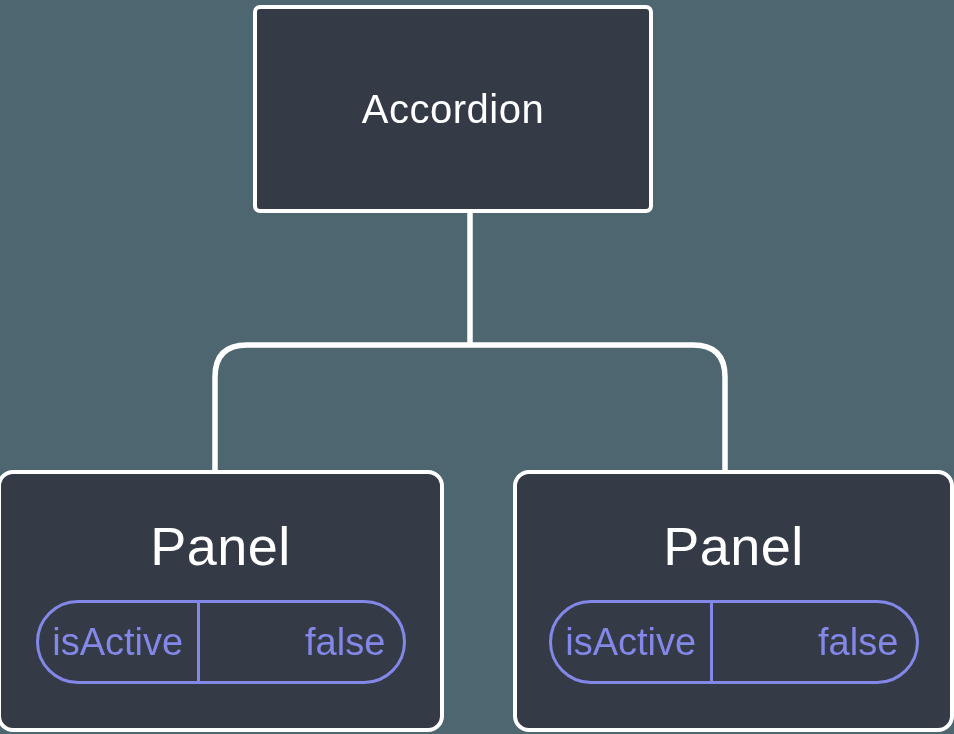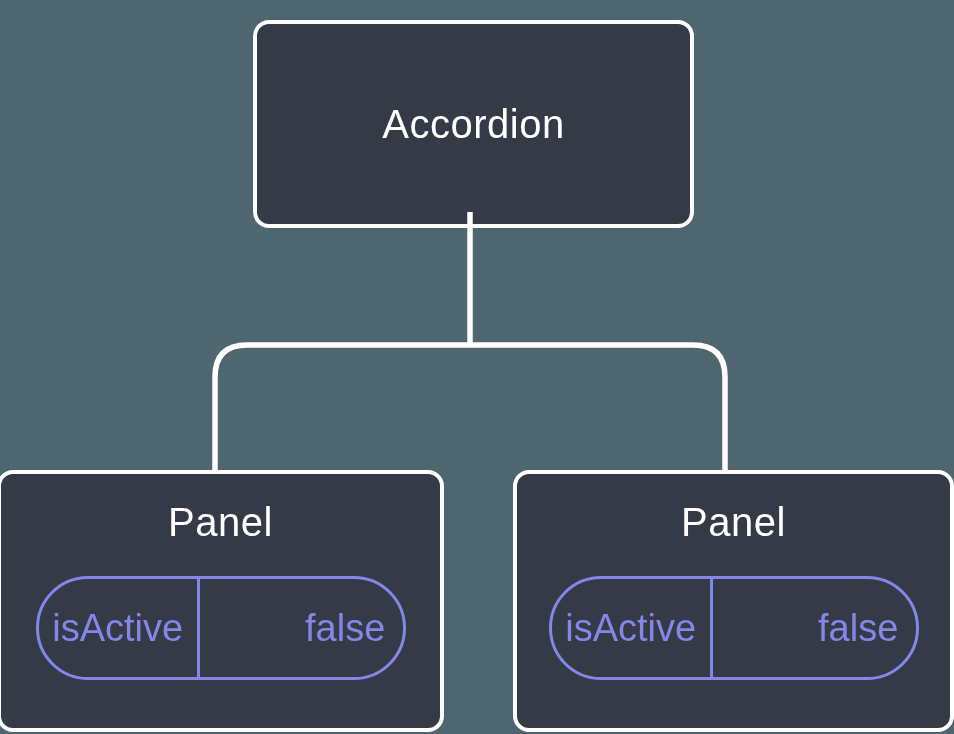--- a/index.html
+++ b/index.html
@@ -22,26 +22,27 @@
   }
   .node {
     position: absolute;
     background: var(--node-fill);
     border: 4px solid var(--node-border);
     border-radius: 16px;
     color: var(--text);
   }
   .root-node {
     left: 253px;
-    top: 20px;
-    width: 441px;
+    top: 5px;
+    width: 400px;
     height: 208px;
     display: flex;
     align-items: center;
     justify-content: center;
+    border-radius: 7px;
   }
   .node-title {
     font-size: 40px;
     font-weight: 500;
     letter-spacing: 0.5px;
     color: var(--text);
   }
   .connector-svg {
     position: absolute;
     left: 0;
@@ -58,32 +59,32 @@
   .panel-node {
     top: 470px;
     height: 262px;
     display: flex;
     flex-direction: column;
     align-items: center;
   }
   .panel-left  { left: -3px;  width: 447px; }
   .panel-right { left: 513px; width: 441px; }
   .panel-title {
-    margin-top: 24px;
-    font-size: 40px;
+    margin-top: 48px;
+    font-size: 54px;
     font-weight: 500;
     letter-spacing: 0.5px;
     line-height: 48px;
     color: var(--text);
     text-align: right;
   }
   .state-pill {
     margin-top: 30px;
     width: 370px;
-    height: 104px;
+    height: 84px;
     border: 3px solid var(--accent);
     border-radius: 60px;
     display: flex;
     align-items: stretch;
     color: var(--accent);
     font-size: 38px;
     overflow: hidden;
     gap: 40px;
   }
   .pill-key {

